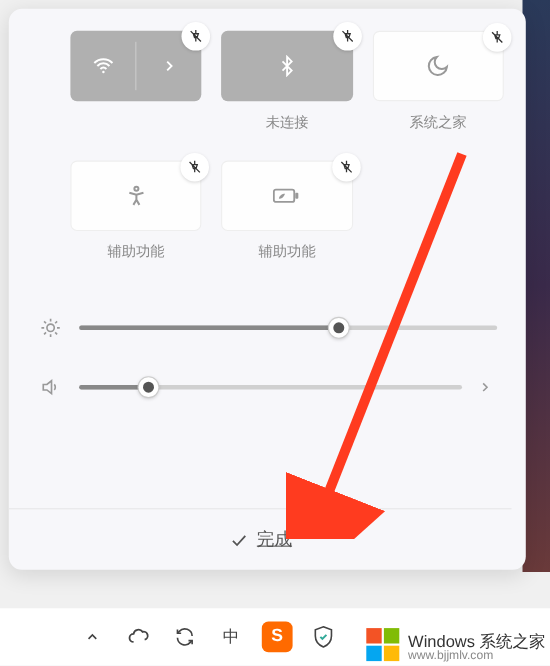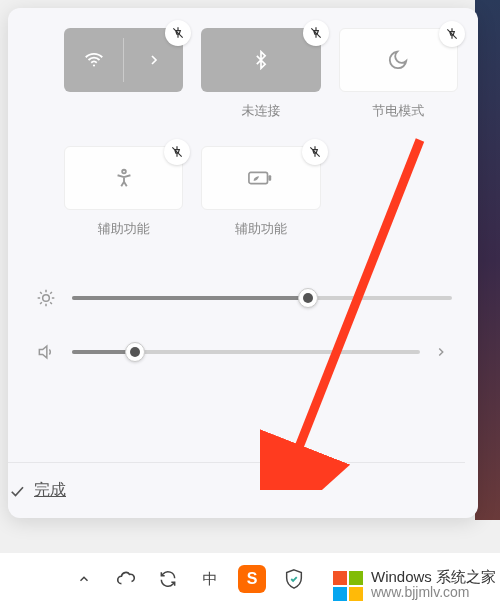--- a/index.html
+++ b/index.html
@@ -153,20 +153,21 @@
   }
   .action-bar {
     position: absolute;
     left: 0;
     right: 13px;
     bottom: 0;
     height: 56px;
     border-top: 1px solid #e6e6e9;
     display: flex;
     align-items: center;
+    justify-content: center;
     gap: 34px;
     font-size: 16px;
     color: #555;
     text-decoration: underline;
   }
   .action-btn {
     display: flex;
     align-items: center;
     gap: 8px;
     cursor: pointer;
@@ -211,30 +212,30 @@
     justify-content: center;
     color: #fff;
     font-weight: bold;
     font-size: 16px;
   }
   .watermark {
     position: absolute;
     right: 4px;
     bottom: 2px;
     display: flex;
-    align-items: flex-start;
+    align-items: flex-end;
     gap: 6px;
   }
   .watermark-text {
     display: flex;
     flex-direction: column;
     line-height: 1.05;
   }
   .watermark-text .line1 { font-size: 15px; color: #333; }
-  .watermark-text .line2 { font-size: 14px; color: #888; }
+  .watermark-text .line2 { font-size: 11px; color: #888; }
   svg { display: block; }
 </style>
 </head>
 <body>
 
 <div class="bg-strip"></div>
 
 <div class="panel">
 
   <div class="tiles-row">
@@ -284,21 +285,21 @@
       <div class="tile white">
         <svg width="22" height="22" viewBox="0 0 24 24" fill="none" stroke="#999" stroke-width="2">
             <path d="M21 13A9 9 0 1111 3a7 7 0 0010 10z"></path>
           </svg>
         <div class="pin-badge">
           <svg width="14" height="14" viewBox="0 0 24 24" fill="none" stroke="#333" stroke-width="2">
               <path d="M12 2v6M8 8h8l-2 6h-4l-2-6zM12 14v6M4 4l16 16"></path>
             </svg>
         </div>
       </div>
-      <div class="tile-label">节电模式</div>
+      <div class="tile-label">系统之家</div>
     </div>
   </div>
 
   <div class="tiles-row row2">
 
     <div class="tile-wrap">
       <div class="tile white">
         <svg width="22" height="22" viewBox="0 0 24 24" fill="none" stroke="#999" stroke-width="2">
             <circle cx="12" cy="5" r="2"></circle>
             <path d="M5 9l7 2 7-2M12 11v5M9 21l3-5 3 5"></path>

